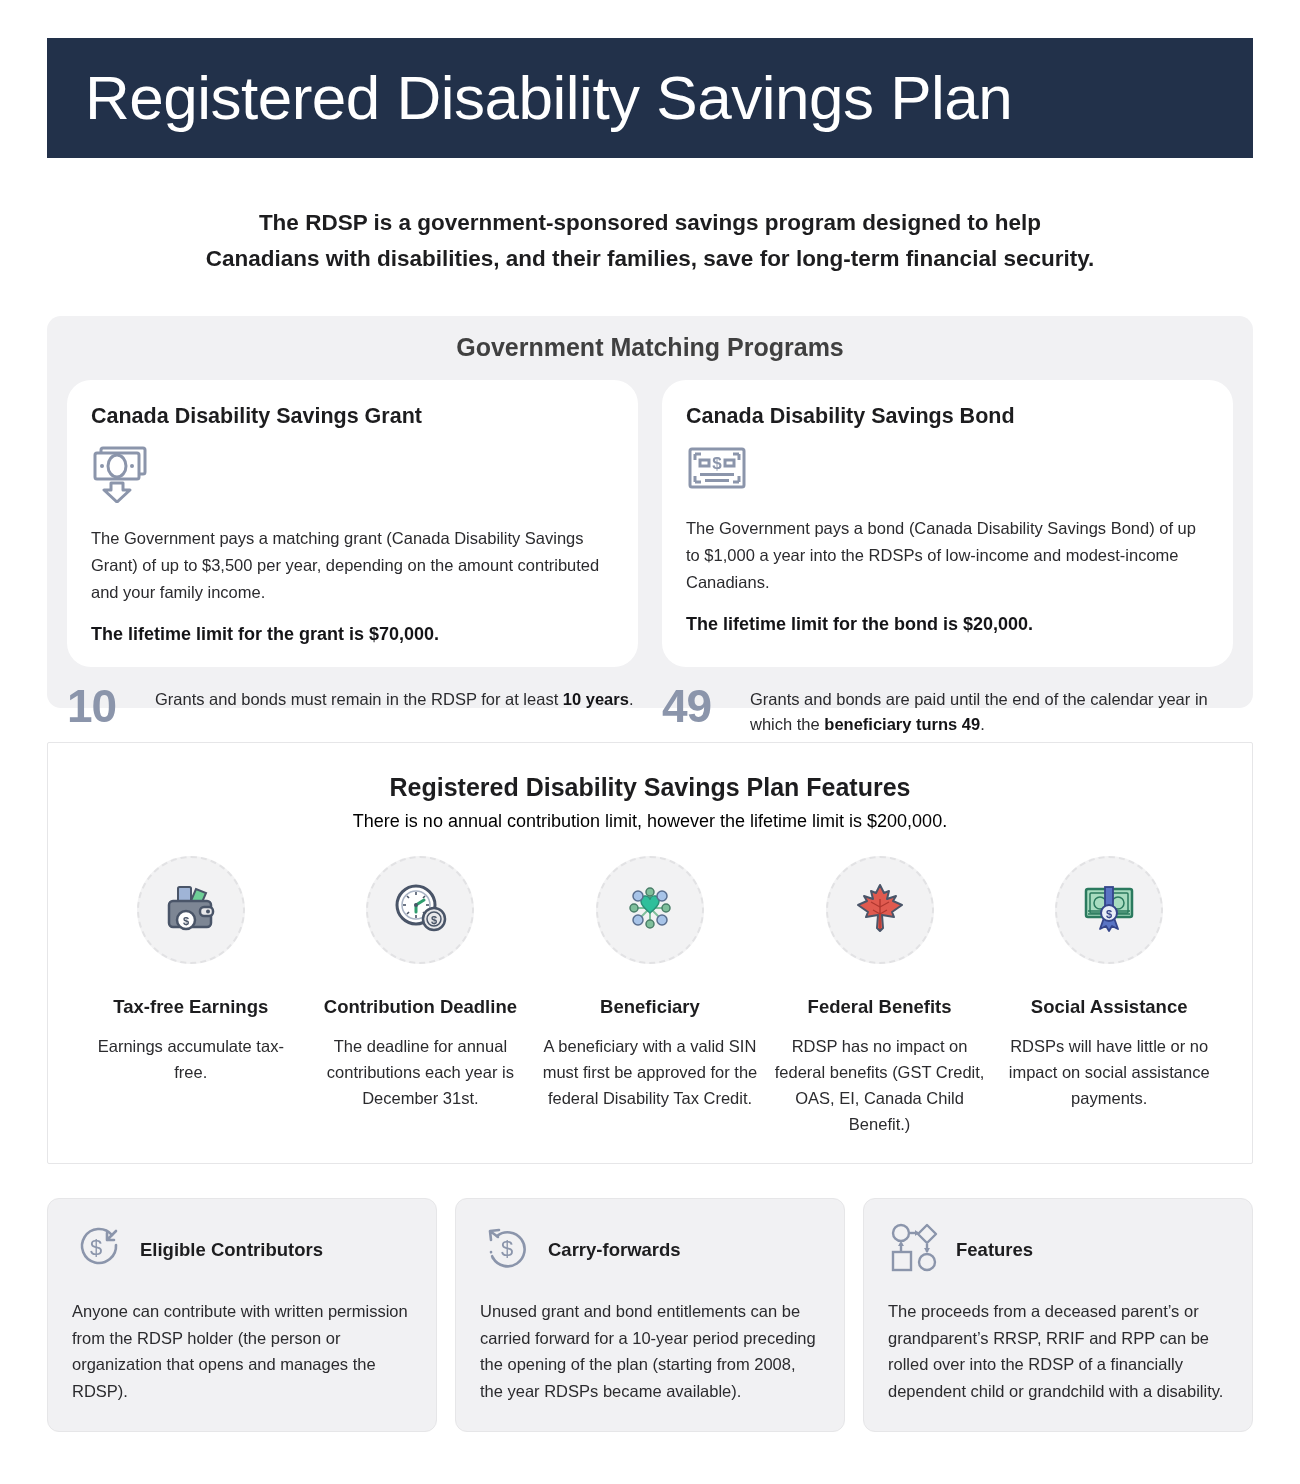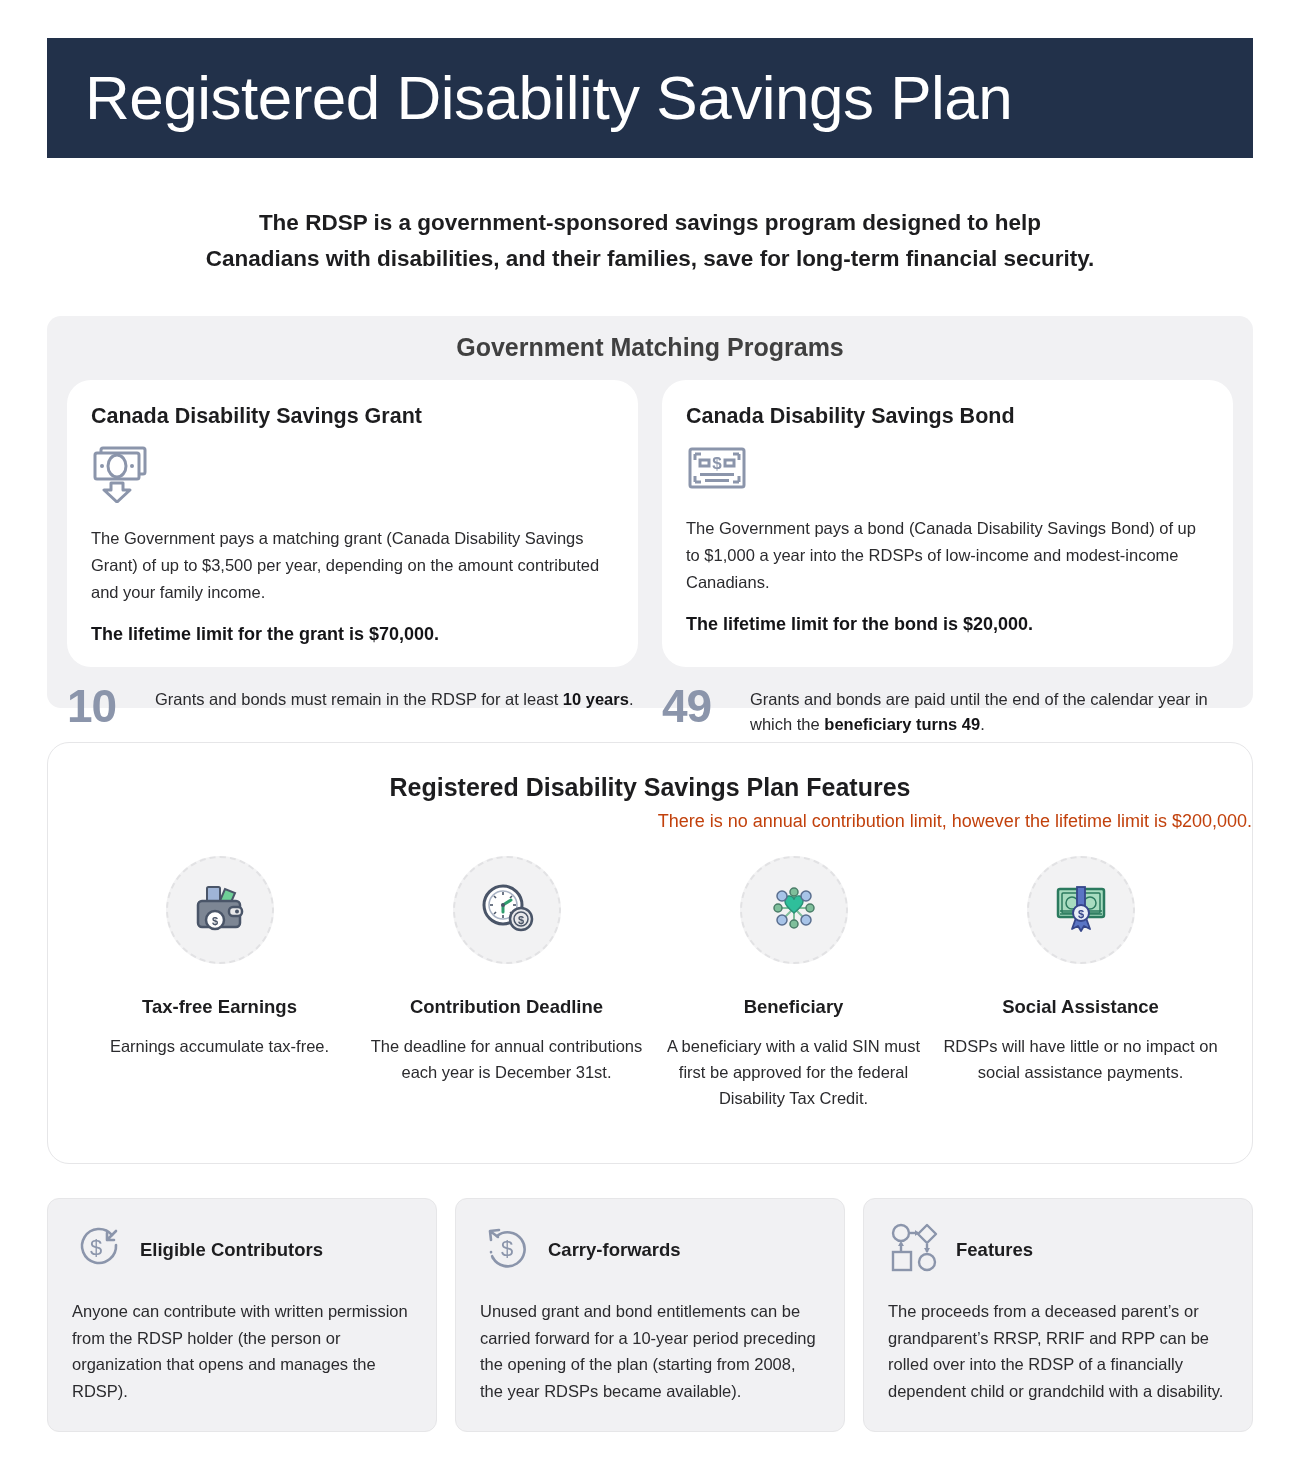--- a/index.html
+++ b/index.html
@@ -105,34 +105,34 @@
   }
   .stat-text b { font-weight: 700; color: #141417; }
 
   
   .feat-panel {
     position: absolute;
     left: 47px; top: 742px;
     width: 1206px; height: 422px;
     background: #ffffff;
     border: 1px solid #e6e6e8;
-    border-radius: 22px;
+    border-radius: 2px;
   }
   .feat-title {
     text-align: center;
     font-size: 25px;
     font-weight: 600;
     padding-top: 30px;
     color: #1d1d1f;
   }
   .feat-sub {
-    text-align: right;
+    text-align: center;
     font-size: 18px;
     padding-top: 9px;
-    color: #c2410c;
+    color: #000000;
   }
   .feat-grid {
     display: flex;
     padding: 24px 28px 0 28px;
   }
   .feat-col {
     flex: 1;
     text-align: center;
     padding: 0 6px;
   }
@@ -326,20 +326,33 @@
               <circle cx="41" cy="15" r="5" fill="#a8c4e8" stroke="#5a6f8f" stroke-width="1.5"></circle>
               <circle cx="17" cy="39" r="5" fill="#a8c4e8" stroke="#5a6f8f" stroke-width="1.5"></circle>
               <circle cx="41" cy="39" r="5" fill="#a8c4e8" stroke="#5a6f8f" stroke-width="1.5"></circle>
             </svg>
           </span>
         </div>
         <div class="feat-name">Beneficiary</div>
         <div class="feat-desc">A beneficiary with a valid SIN must first be approved for the federal Disability Tax Credit.</div>
       </div>
 
+      <div class="feat-col">
+        <div class="feat-circle">
+          <span>
+            <svg width="58" height="54" viewBox="0 0 58 54">
+              <path d="M29 4 l4 8 l5 -2 l-2 8 l9 -3 l-3 5 l9 4 l-10 7 l2 5 l-12 -2 l1 13 l-3 3 l-3 -3 l1 -13 l-12 2 l2 -5 l-10 -7 l9 -4 l-3 -5 l9 3 l-2 -8 l5 2 z" fill="#e05a4f" stroke="#4a5568" stroke-width="2" stroke-linejoin="round"></path>
+              <path d="M29 48 L29 18" stroke="#b0372f" stroke-width="1.4"></path>
+              <path d="M29 26 L20 21 M29 26 L38 21 M29 33 L22 29 M29 33 L36 29" stroke="#b0372f" stroke-width="1.2"></path>
+            </svg>
+          </span>
+        </div>
+        <div class="feat-name">Federal Benefits</div>
+        <div class="feat-desc">RDSP has no impact on federal benefits (GST Credit, OAS, EI, Canada Child Benefit.)</div>
+      </div>
 
       <div class="feat-col">
         <div class="feat-circle">
           <span>
             <svg width="58" height="54" viewBox="0 0 58 54">
               <rect x="6" y="8" width="46" height="28" rx="2" fill="#a8dcc0" stroke="#2b7a5e" stroke-width="2.5"></rect>
               <rect x="10" y="12" width="38" height="20" rx="1" fill="none" stroke="#2b7a5e" stroke-width="1.5"></rect>
               <circle cx="20" cy="22" r="6" fill="none" stroke="#2b7a5e" stroke-width="1.5"></circle>
               <circle cx="38" cy="22" r="6" fill="none" stroke="#2b7a5e" stroke-width="1.5"></circle>
               <g stroke="#2b7a5e" stroke-width="1.6">

